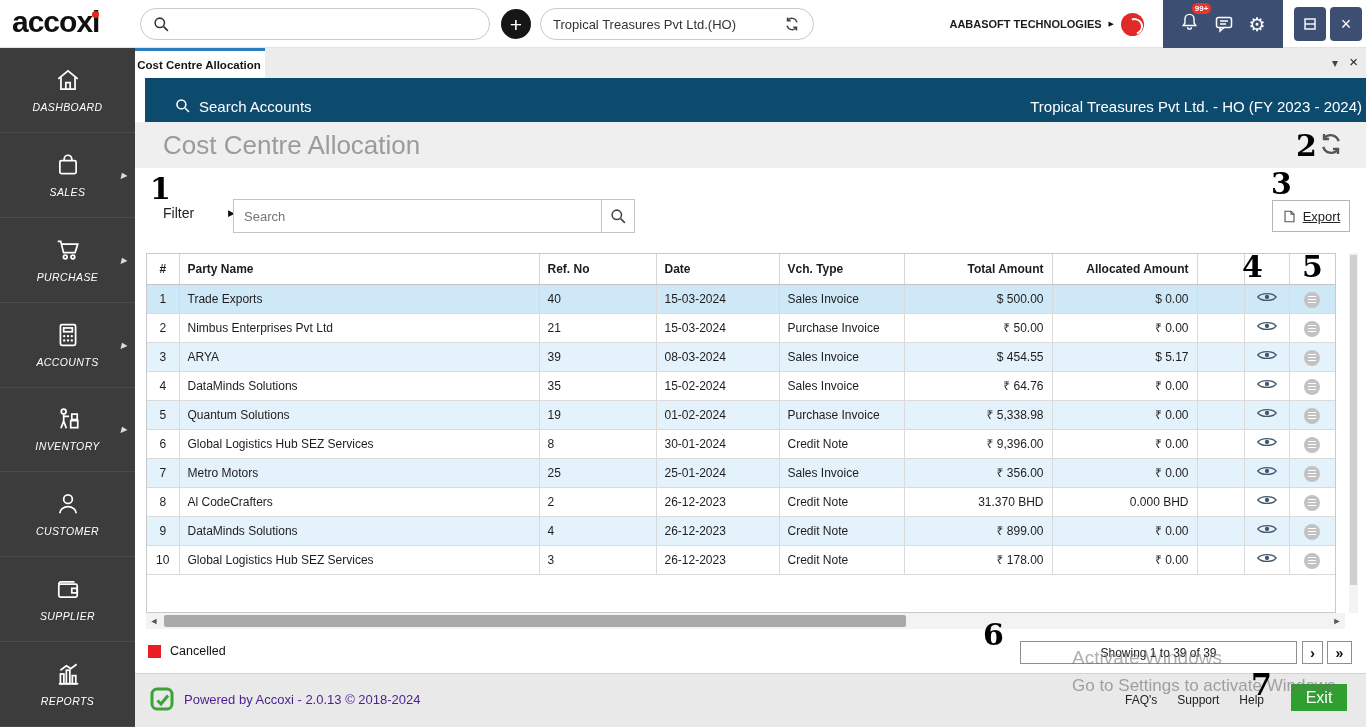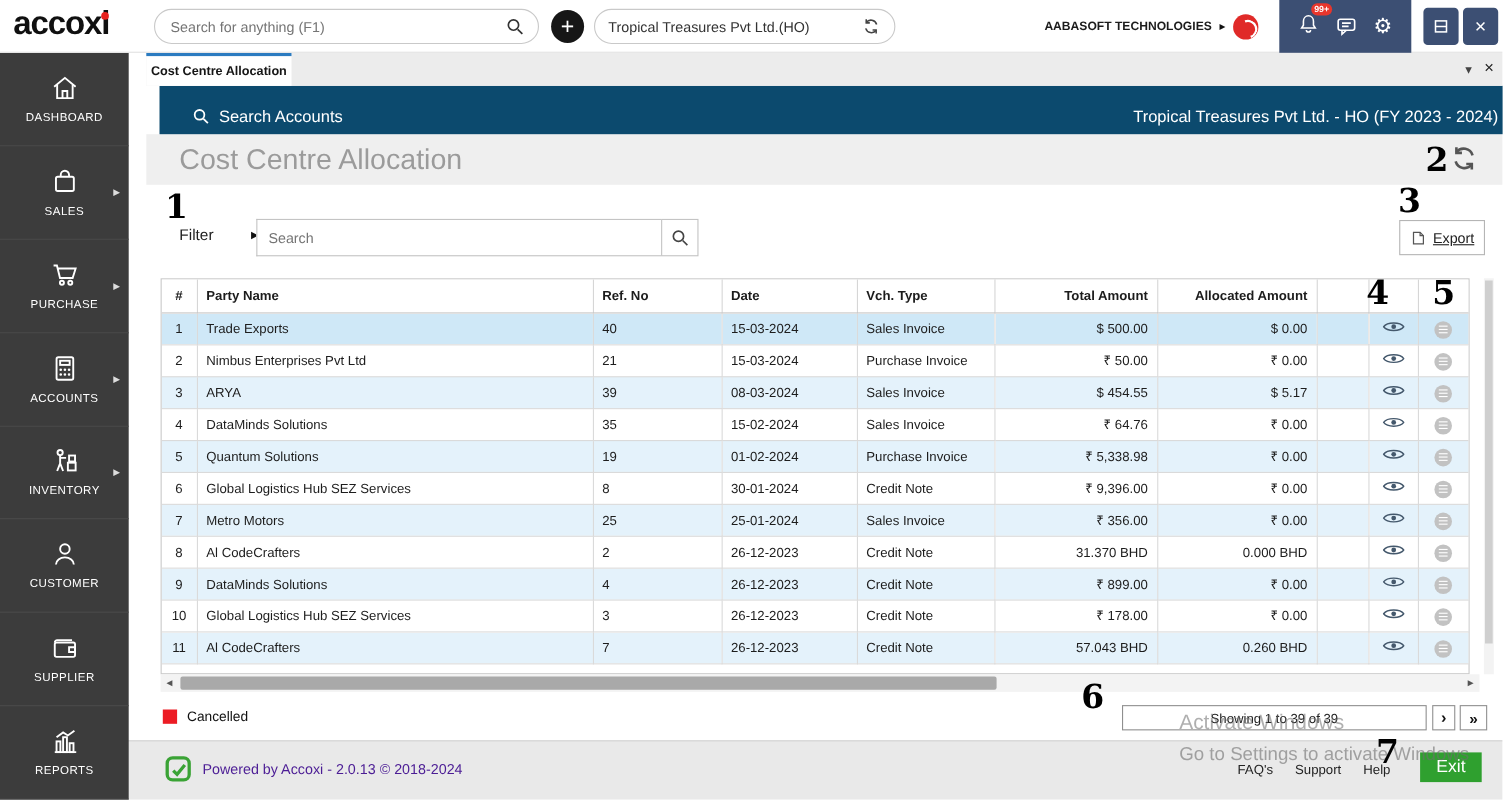--- a/index.html
+++ b/index.html
@@ -34,22 +34,22 @@
   .bell-wrap{position:relative;cursor:pointer;}
   .badge{position:absolute;top:-9px;right:-12px;background:#e8362c;color:#fff;font-size:8px;
         border-radius:8px;padding:1px 3px;line-height:9px;font-weight:bold;}
   .gear-glyph{font-size:19px;color:#fff;line-height:1;cursor:pointer;}
   .win-btn{position:absolute;top:7px;width:32px;height:34px;background:#3c4f73;border-radius:4px;
         display:flex;align-items:center;justify-content:center;color:#fff;border:none;cursor:pointer;}
   .win-min{left:1294px;}
   .win-close{left:1330px;font-size:18px;line-height:1;}
 
   
-  .sidebar{position:absolute;left:0;top:48px;width:117px;height:679px;background:#3c3c3c;
-        display:flex;flex-direction:column;z-index:7;}
+  .sidebar{position:absolute;left:0;top:48px;width:135px;height:679px;background:#3c3c3c;
+        display:flex;flex-direction:column;z-index:7;font-style:italic;}
   .side-item{flex:1;display:flex;flex-direction:column;align-items:center;justify-content:center;
         gap:8px;border-bottom:1px solid #4a4a4a;position:relative;cursor:pointer;}
   .side-label{color:#fff;font-size:10.5px;letter-spacing:.4px;}
   .side-arrow{position:absolute;right:8px;top:50%;transform:translateY(-50%);color:#dcdcdc;font-size:8px;}
 
   
   .tabstrip{position:absolute;left:133px;top:48px;width:1233px;height:30px;background:#ececec;z-index:6;}
   .tab{position:absolute;left:0;top:0;width:132px;height:30px;background:#fff;border-top:3px solid #2b7bc0;
         display:flex;align-items:center;justify-content:center;font-size:11.5px;font-weight:bold;color:#161616;cursor:pointer;}
   .tab-caret{position:absolute;right:28px;top:8px;color:#444;font-size:12px;cursor:pointer;}
@@ -138,21 +138,20 @@
   .ann7{left:1251px;top:670px;}
 </style>
 </head>
 <body>
 
 <header class="topbar">
   <div class="logo">accoxi</div>
   <div class="logo-dot"></div>
 
   <div class="search-pill">
-    <input placeholder="Search for anything (F1)" style="">
     <span style="line-height:0;">
       <svg width="17" height="17" viewBox="0 0 20 20" fill="none" stroke="#333" stroke-width="1.8">
         <circle cx="8" cy="8" r="5.5"></circle>
           <line x1="12.5" y1="12.5" x2="17.5" y2="17.5"></line>
       </svg>
     </span>
   </div>
 
   <button class="add-btn">+</button>
 
@@ -597,43 +596,20 @@
           <circle cx="12" cy="7" r="2.6" fill="#44586c"></circle>
         </svg>
       </span>
     </td>
     <td class="c-menu">
       <span class="menu-circle">
               <span class="menu-lines"></span>
             </span>
     </td>
   </tr>
-        <tr class="alt">
-    <td class="c-num">11</td>
-    <td class="c-party">Al CodeCrafters</td>
-    <td class="c-ref">7</td>
-    <td class="c-date">26-12-2023</td>
-    <td class="c-vch">Credit Note</td>
-    <td class="c-total">57.043 BHD</td>
-    <td class="c-alloc">0.260 BHD</td>
-    <td class="c-blank"></td>
-    <td class="c-eye">
-      <span class="eye-btn">
-        <svg width="20" height="12" viewBox="0 0 24 14">
-          <path d="M1 7 C5 1.5 19 1.5 23 7 C19 12.5 5 12.5 1 7 Z" fill="none" stroke="#44586c" stroke-width="1.6"></path>
-          <circle cx="12" cy="7" r="2.6" fill="#44586c"></circle>
-        </svg>
-      </span>
-    </td>
-    <td class="c-menu">
-      <span class="menu-circle">
-              <span class="menu-lines"></span>
-            </span>
-    </td>
-  </tr>
       </tbody>
   </table>
 </div>
 
 <div class="hscroll">
   <span class="hs-arrow">◄</span>
   <span class="hs-track">
     <span class="hs-thumb"></span>
   </span>
   <span class="hs-arrow">►</span>

